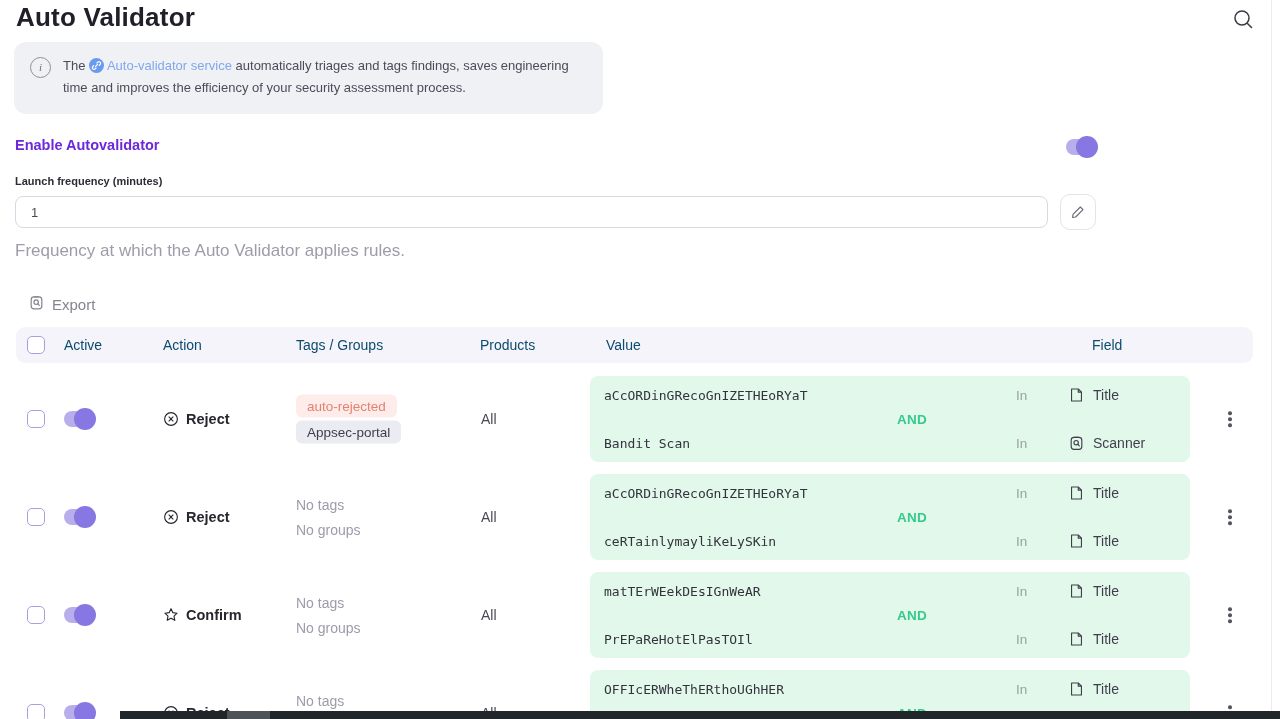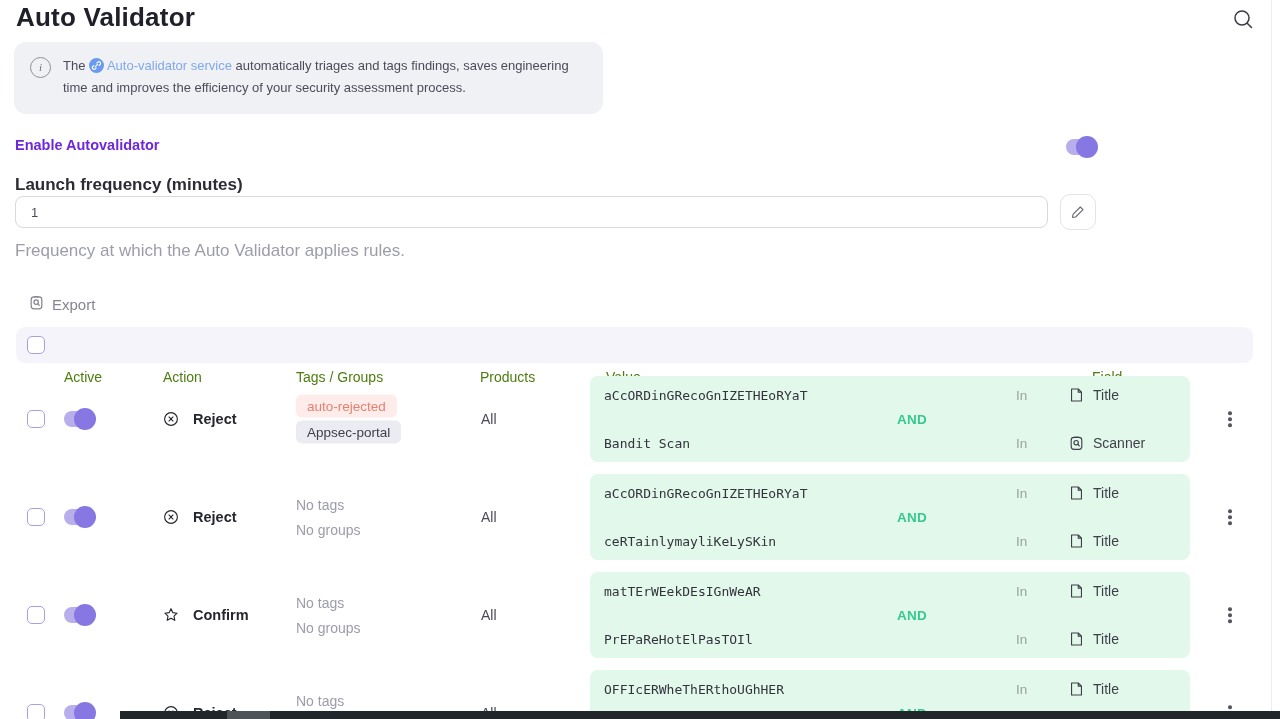--- a/index.html
+++ b/index.html
@@ -17,51 +17,51 @@
     border-radius:50%;color:#6f6f7a;font-size:11px;line-height:19px;text-align:center;font-style:italic;
     font-family:"Liberation Serif",serif;}
   .banner-text{position:absolute;left:49px;top:13px;width:520px;font-size:13px;line-height:21.5px;color:#4c4c59;}
   .link-badge{display:inline-block;width:15px;height:15px;border-radius:50%;background:#699af0;
     vertical-align:-3px;position:relative;}
   .link-badge svg{position:absolute;left:2px;top:2px;width:11px;height:11px;}
   .banner-link{color:#80a8ec;text-decoration:none;cursor:pointer;}
 
   
   .enable-label{position:absolute;left:15px;top:137px;font-size:14.5px;font-weight:700;color:#6d28d9;}
-  .freq-label{position:absolute;left:15px;top:175px;font-size:17px;font-weight:700;color:#2c2c36;}
+  .freq-label{position:absolute;left:15px;top:175px;font-size:11px;font-weight:700;color:#2c2c36;}
   .freq-input{position:absolute;left:15px;top:196px;width:1001px;height:30px;border:1px solid #d8d8e2;
     border-radius:8px;padding:0 15px;font-size:13px;color:#4c4c58;outline:none;background:#fff;
     font-family:"Liberation Sans",sans-serif;}
   .edit-btn{position:absolute;left:1060px;top:194px;width:36px;height:36px;border:1px solid #e3e3eb;
     border-radius:10px;background:#fff;cursor:pointer;padding:0;}
   .edit-btn svg{width:16px;height:16px;vertical-align:middle;}
   .freq-help{position:absolute;left:15px;top:241px;font-size:17px;color:#9d9daa;}
 
   
   .toggle{width:30px;height:16px;border-radius:8px;background:#b7aeeb;cursor:pointer;}
   .toggle .knob{position:absolute;right:-2px;top:-3px;width:22px;height:22px;border-radius:50%;background:#8677e2;}
   .main-toggle{position:absolute;left:1066px;top:139px;}
 
   
   .export{position:absolute;left:28px;top:294px;display:flex;align-items:center;gap:7px;color:#85858f;
     font-size:15px;cursor:pointer;}
   .export svg{width:17px;height:17px;}
 
   
   .thead{position:absolute;left:16px;top:327px;width:1237px;height:36px;background:#f5f4fa;border-radius:9px;}
-  .th{position:absolute;top:50%;transform:translateY(-50%);font-size:14px;color:#4d7c0f;margin-top:32px;}
+  .th{position:absolute;top:50%;transform:translateY(-50%);font-size:14px;color:#0c4a6e;}
   .checkbox{width:18px;height:18px;border:1.5px solid #a89fe3;border-radius:5px;background:#fff;
     box-sizing:border-box;cursor:pointer;}
   .thead .checkbox{position:absolute;left:11px;top:9px;}
 
   .rows{position:absolute;left:16px;top:370px;width:1237px;}
   .row{position:relative;height:98px;}
   .row .checkbox{position:absolute;left:11px;top:50%;margin-top:-9px;}
   .row-toggle{position:absolute;left:48px;top:50%;margin-top:-8px;}
-  .action{position:absolute;left:146px;top:50%;transform:translateY(-50%);display:flex;align-items:center;gap:13px;}
+  .action{position:absolute;left:146px;top:50%;transform:translateY(-50%);display:flex;align-items:center;gap:6px;}
   .act-icon{width:18px;height:18px;display:inline-block;}
   .act-icon svg{width:18px;height:18px;}
   .act-label{font-size:14.5px;font-weight:700;color:#26262f;}
   .tags{position:absolute;left:280px;top:50%;transform:translateY(-50%);display:flex;flex-direction:column;
     gap:3px;align-items:flex-start;}
   .tag{padding:4px 11px;border-radius:6px;font-size:13.5px;white-space:nowrap;}
   .tag-red{background:#fdecea;color:#e4826f;}
   .tag-gray{background:#ebebf2;color:#3f3f4c;}
   .no-tags{font-size:14px;color:#9c9caa;line-height:22px;}
   .products{position:absolute;left:465px;top:50%;transform:translateY(-50%);font-size:14px;color:#4a4a56;}

